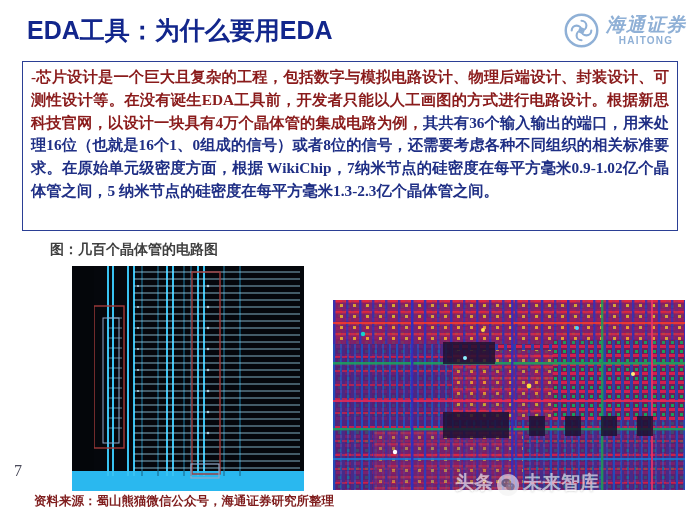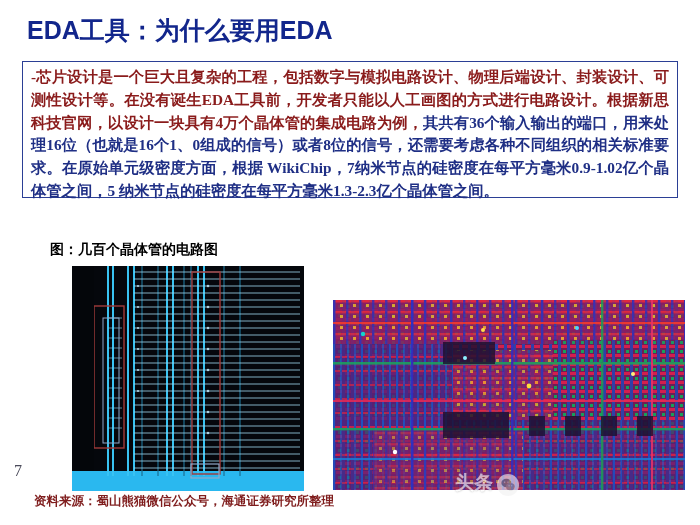--- a/index.html
+++ b/index.html
@@ -29,38 +29,38 @@
     font-family: "Liberation Serif", serif; font-size: 19px; font-weight: bold;
     font-style: italic; color: #8fb0d6; letter-spacing: 1px;
   }
   .logo-en {
     font-family: "Liberation Sans", sans-serif; font-size: 10px; font-weight: bold;
     color: #8fb0d6; letter-spacing: 1.2px; margin-top: 2px;
   }
 
   
   .textbox {
-    position: absolute; left: 22px; top: 61px; width: 656px; height: 137px;
+    position: absolute; left: 22px; top: 61px; width: 656px; height: 170px;
     border: 1.5px solid #2b3f95; background: #fff;
     padding: 4px 8px 0 8px;
   }
   .body-text {
     font-family: "Liberation Serif", "DejaVu Serif", serif;
     font-size: 15.3px; line-height: 22.8px;
     text-align: justify; text-justify: inter-ideograph;
     color: #1f2f85;
   }
   .seg-red { color: #8a1b1b; font-weight: 600; }
   .seg-blue { color: #1f2f85; font-weight: 600; }
 
   
   .cap {
     position: absolute;
     font-family: "Liberation Serif", "DejaVu Serif", serif;
-    font-size: 14px; font-weight: 700; color: #000000; line-height: 19px;
+    font-size: 14px; font-weight: 700; color: #404040; line-height: 19px;
   }
   .cap-left { left: 50px; top: 240px; }
   .cap-right { left: 345px; top: 240px; width: 300px; }
 
   
   .fig { position: absolute; overflow: hidden; }
   .fig-left { left: 72px; top: 266px; width: 232px; height: 225px; background: #05070c; }
   .fig-right { left: 333px; top: 300px; width: 352px; height: 190px; background: #3a1030; }
 
   .fl-canvas, .fr-canvas { position: absolute; inset: 0; }
@@ -96,20 +96,34 @@
   }
 </style>
 </head>
 <body>
 
 <div class="slide">
 
   <div class="header">
     <div class="title">EDA工具：为什么要用EDA</div>
 
+    <div class="logo-wrap">
+      <span class="logo-mark">
+        <svg viewBox="0 0 100 100" width="35" height="35">
+          <circle cx="50" cy="50" r="45" fill="none" stroke="#8fb0d6" stroke-width="7"></circle>
+          <path d="M50 22 a14 14 0 0 1 0 28 a14 14 0 0 0 0 28" fill="none" stroke="#8fb0d6" stroke-width="6" stroke-linecap="round"></path>
+          <path d="M22 50 a14 14 0 0 1 28 0 a14 14 0 0 0 28 0" fill="none" stroke="#8fb0d6" stroke-width="6" stroke-linecap="round"></path>
+          <circle cx="50" cy="50" r="6" fill="none" stroke="#8fb0d6" stroke-width="5"></circle>
+        </svg>
+      </span>
+      <span class="logo-text">
+        <span class="logo-cn">海通证券</span>
+        <span class="logo-en">HAITONG</span>
+      </span>
+    </div>
   </div>
 
   <div class="textbox">
     <div class="body-text"><span class="seg-red">-芯片设计是一个巨大且复杂的工程，包括数字与模拟电路设计、物理后端设计、封装设计、可测性设计等。在没有诞生EDA工具前，开发者只能以人工画图的方式进行电路设计。根据新思科技官网，以设计一块具有4万个晶体管的集成电路为例，</span><span class="seg-blue">其共有36个输入输出的端口，用来处理16位（也就是16个1、0组成的信号）或者8位的信号，还需要考虑各种不同组织的相关标准要求。在原始单元级密度方面，根据 WikiChip，7纳米节点的硅密度在每平方毫米0.9-1.02亿个晶体管之间，5 纳米节点的硅密度在每平方毫米1.3-2.3亿个晶体管之间。</span></div>
   </div>
 
   <div class="cap cap-left">图：几百个晶体管的电路图</div>
 
   <div class="fig fig-left">
     <svg class="fl-canvas" viewBox="0 0 232 225" preserveAspectRatio="none">
@@ -279,15 +293,16 @@
     <span class="wm-badge">
       <svg viewBox="0 0 24 24" width="16" height="16">
         <ellipse cx="9.5" cy="9" rx="7.5" ry="6.2" fill="#7c7c7c"></ellipse>
         <ellipse cx="15.5" cy="14.5" rx="6.5" ry="5.4" fill="#9a9a9a"></ellipse>
         <circle cx="7" cy="7.6" r="1" fill="#f2f2f2"></circle>
         <circle cx="12" cy="7.6" r="1" fill="#f2f2f2"></circle>
         <circle cx="13.6" cy="13.2" r=".85" fill="#f2f2f2"></circle>
         <circle cx="17.6" cy="13.2" r=".85" fill="#f2f2f2"></circle>
       </svg>
     </span>
+    <span class="wm-t">未来智库</span>
   </div>
 
 </div>
 
 </body></html>

